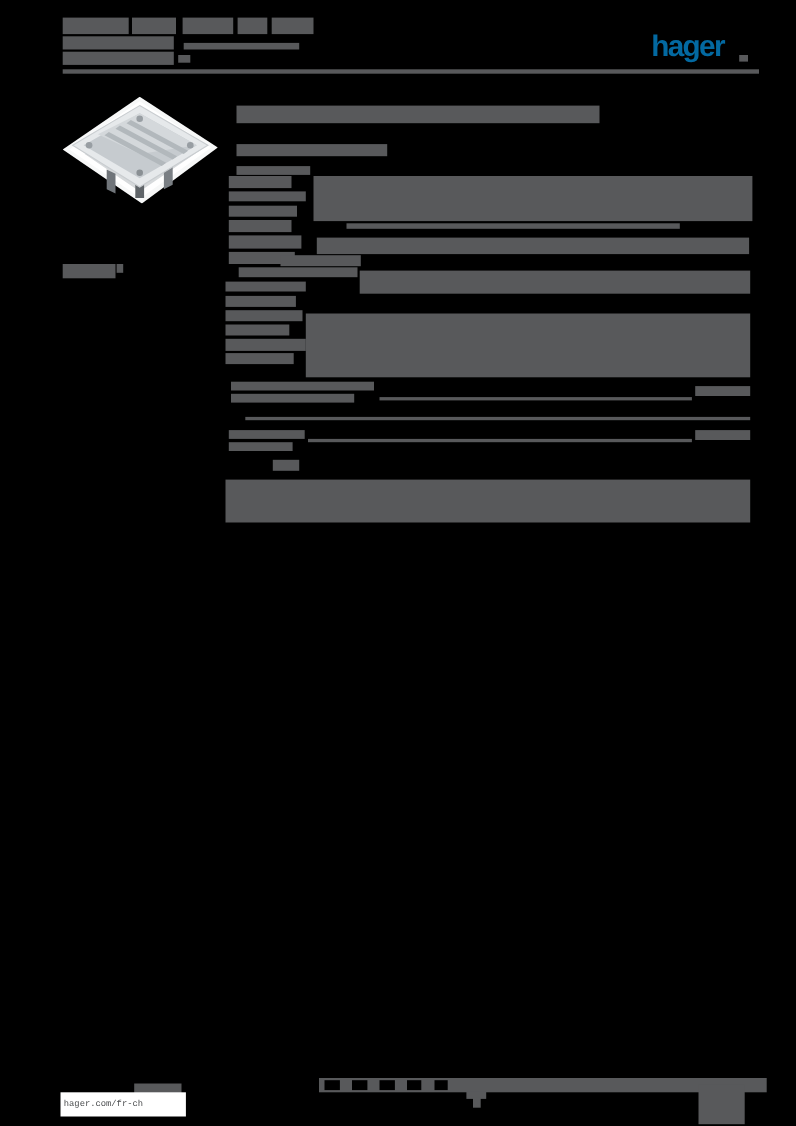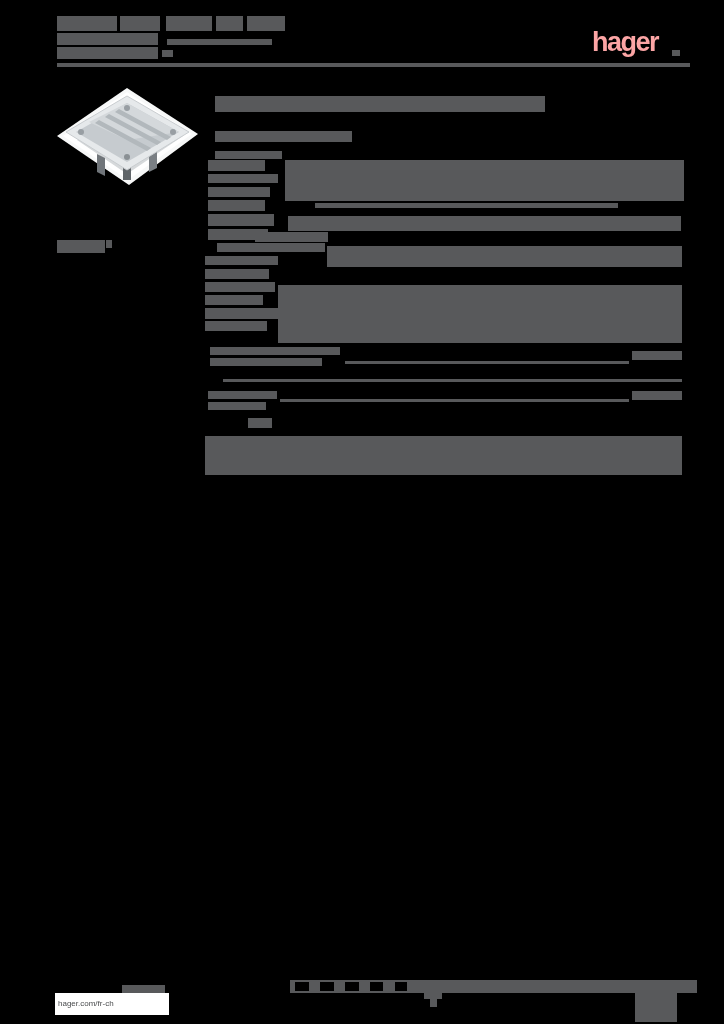--- a/index.html
+++ b/index.html
@@ -9,32 +9,32 @@
     background:#000000;
     overflow:hidden;
     font-family:"Liberation Sans", sans-serif;
   }
   .bar{position:absolute;background:#58595b;}
   #logo{
     position:absolute;left:592px;top:28px;width:92px;height:30px;
     font-family:"Liberation Sans", sans-serif;
     font-weight:700;font-style:normal;
     font-size:27px;line-height:28px;letter-spacing:-1.5px;
-    color:#fca5a5;text-align:left;
+    color:#0369a1;text-align:left;
   }
   #photo-box{position:absolute;left:57px;top:88px;width:141px;height:97px;}
   #footer-url-box{
     position:absolute;left:55px;top:993px;width:114px;height:22px;
     background:#ffffff;
   }
   #footer-url{
     display:block;
     font-size:8px;line-height:22px;padding-left:3px;
     color:#4a4c4e;text-decoration:none;
-    font-family:Liberation Sans, sans-serif;
+    font-family:Liberation Mono, monospace;
     white-space:nowrap;
   }
 </style>
 </head>
 <body>
 
 <div id="page">
 
   <div id="redaction-layer">
       <div class="bar" style="left: 57px; top: 16px; width: 60px; height: 15px;"></div>

